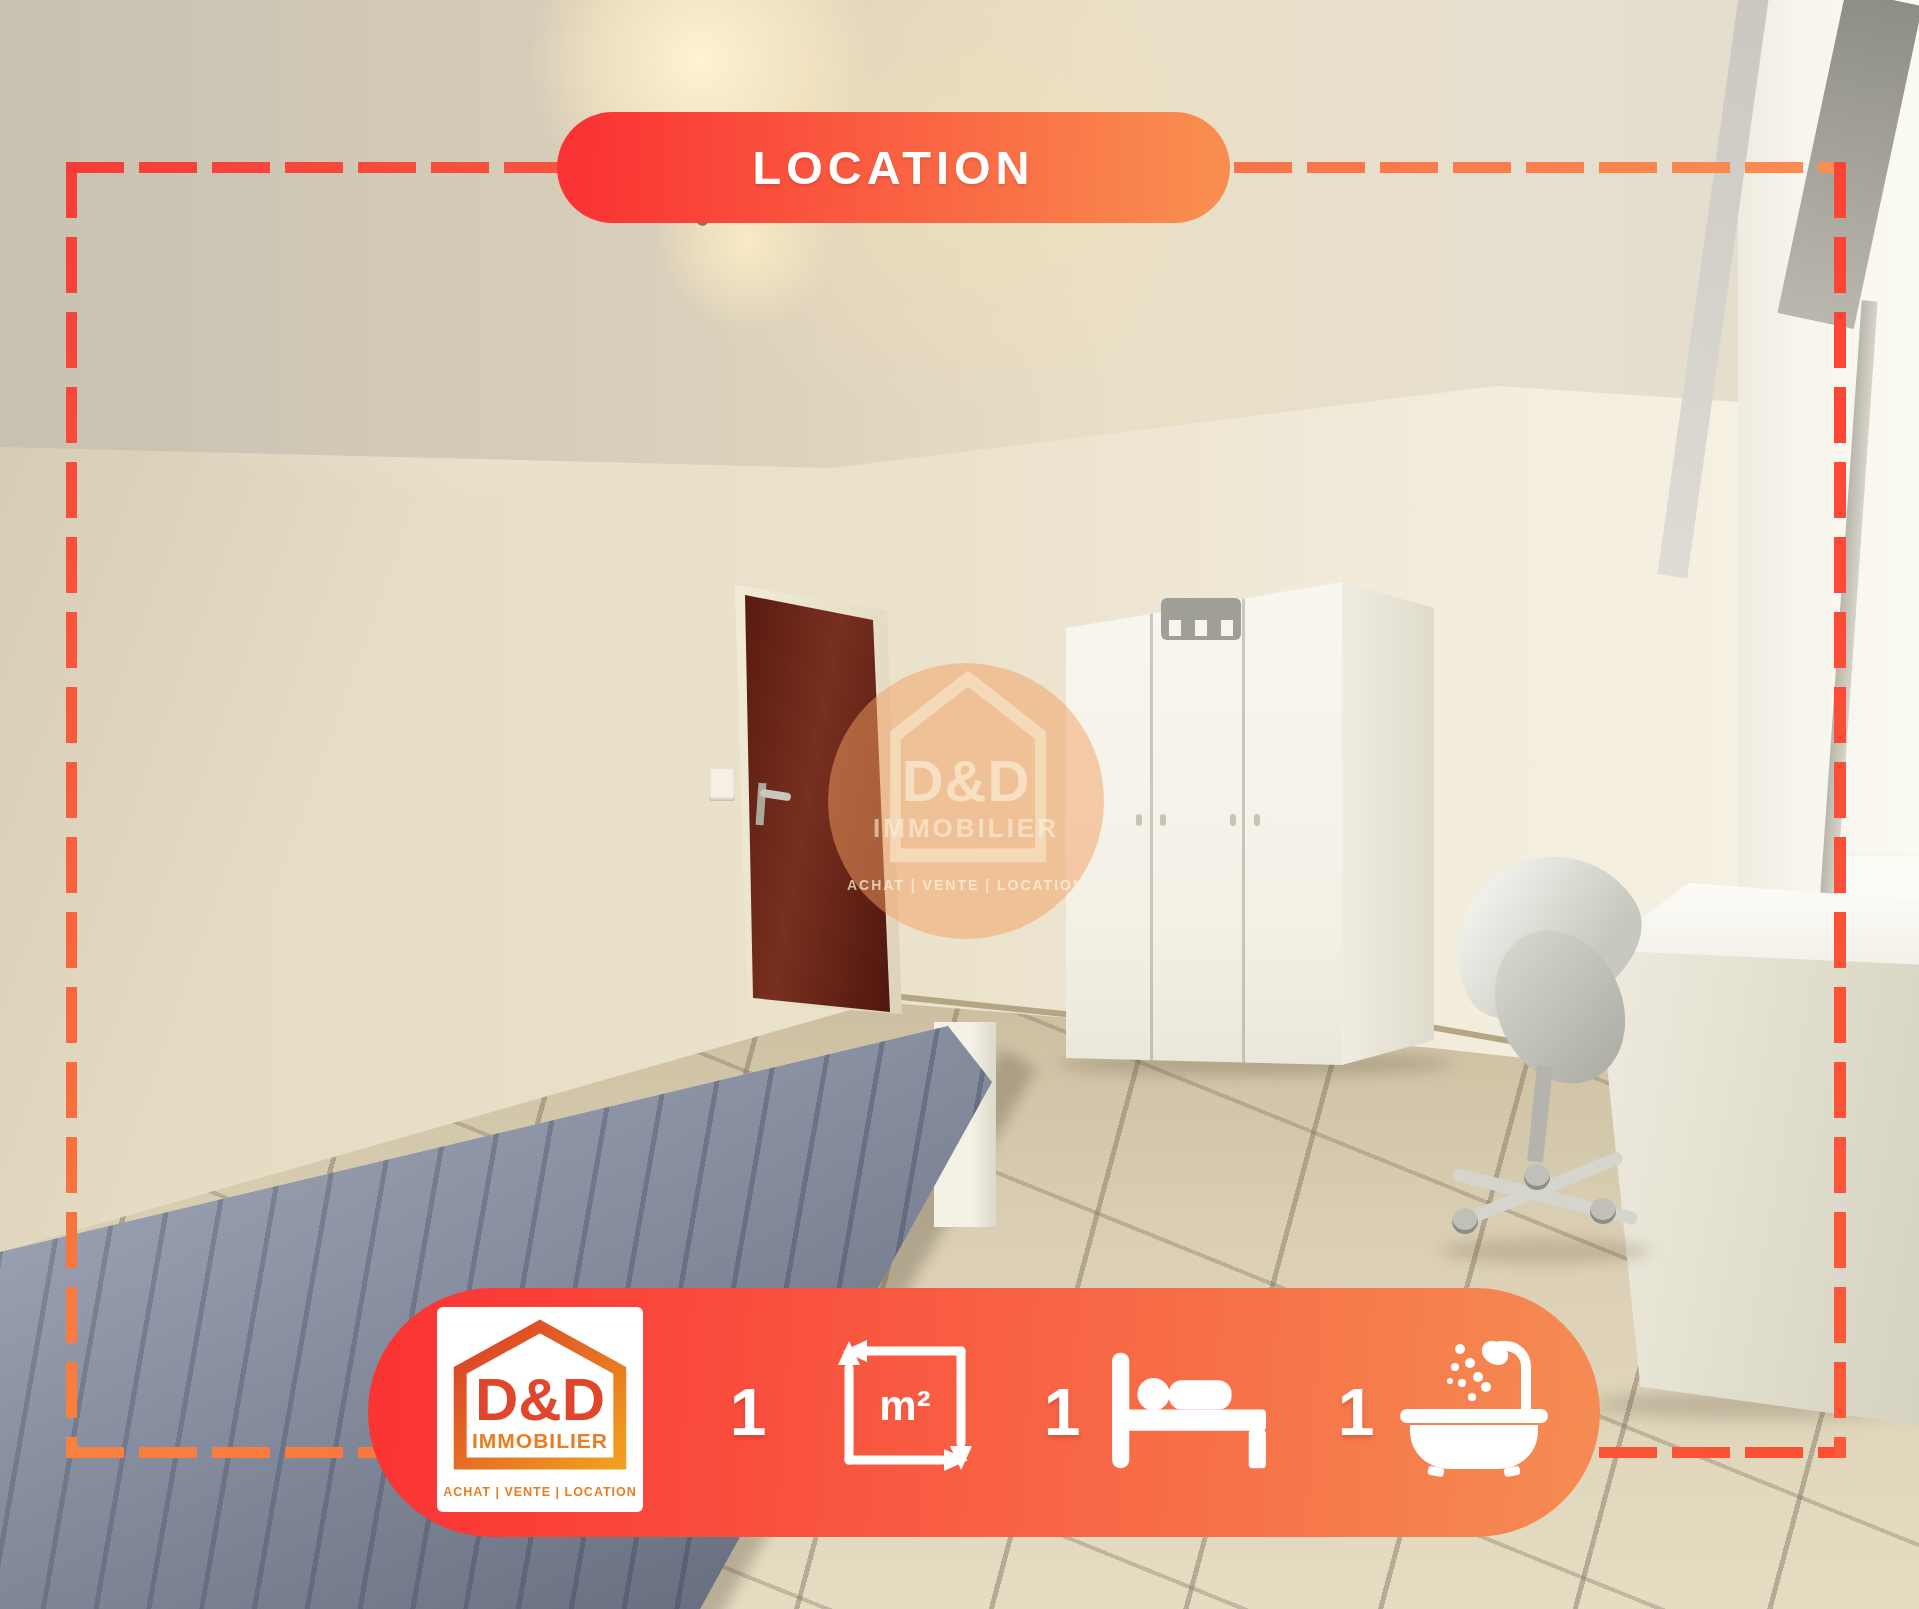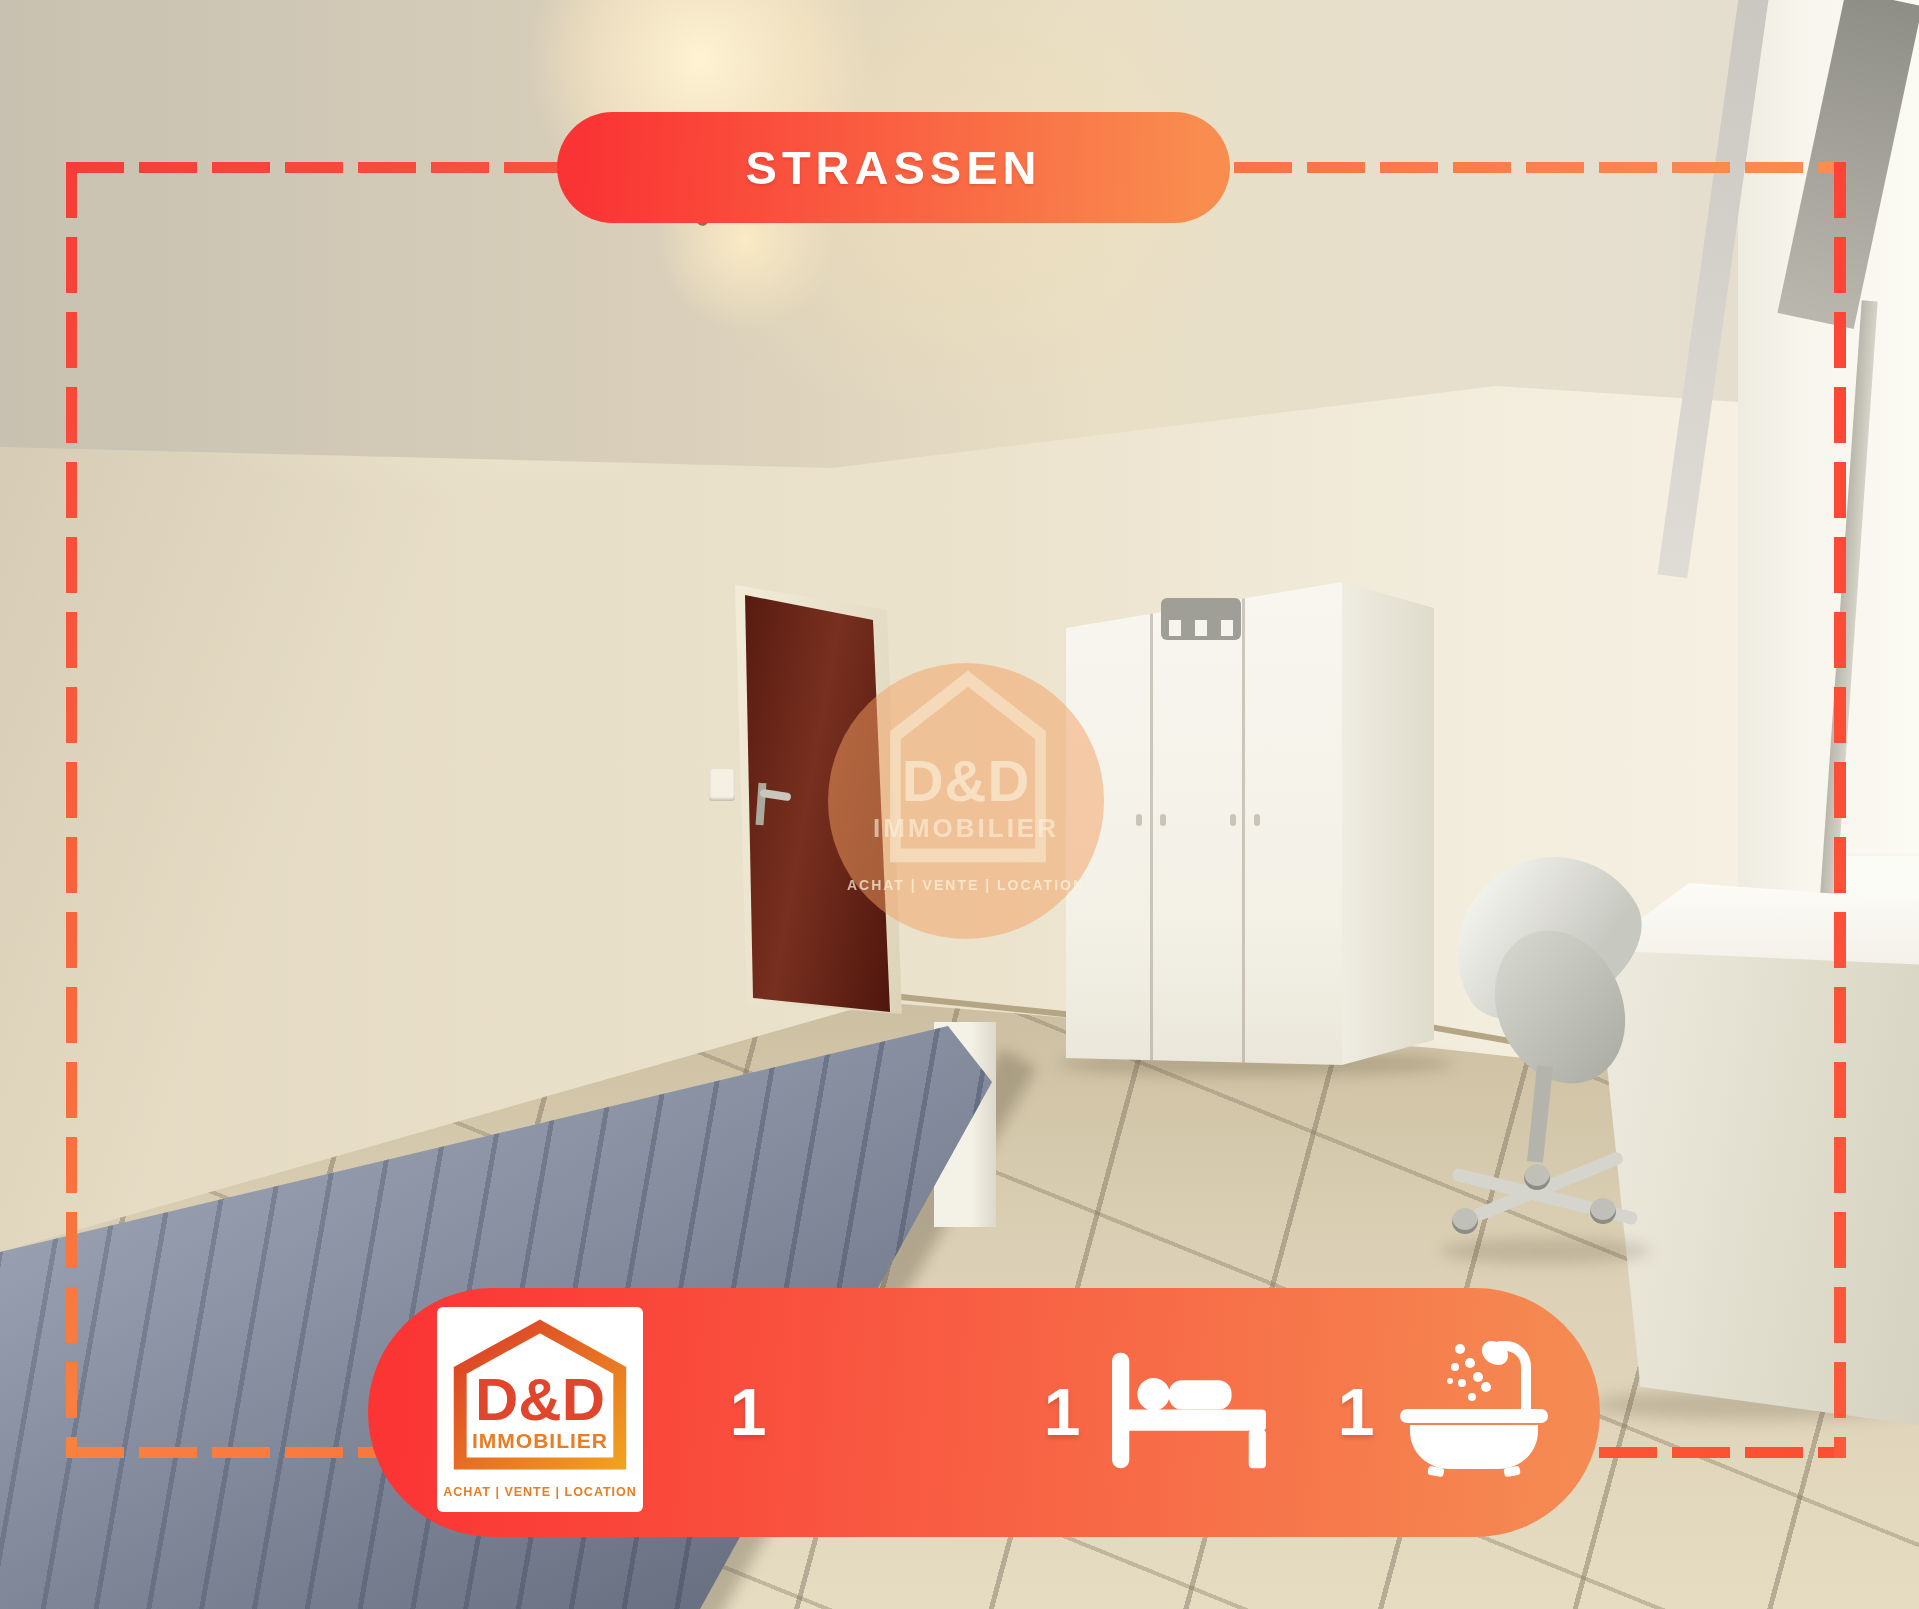--- a/index.html
+++ b/index.html
@@ -244,21 +244,21 @@
     <div class="wm-sub">IMMOBILIER</div>
     <div class="wm-tagline">ACHAT  |  VENTE  |  LOCATION</div>
   </div>
 
   <div class="frame-top"></div>
   <div class="frame-bottom"></div>
   <div class="frame-left"></div>
   <div class="frame-right"></div>
 
   <div class="banner">
-    <span class="banner-text">STRASSEN</span>
+    <span class="banner-text">LOCATION</span>
   </div>
 
   <div class="infobar">
     <div class="logo-card">
       <div class="logo-house">
         <svg viewBox="0 0 150 142" preserveAspectRatio="none">
           <defs>
             <linearGradient id="houseGrad" x1="0" y1="0" x2="1" y2="1">
               <stop offset="0" stop-color="#da3a28"></stop>
               <stop offset="1" stop-color="#f2a01f"></stop>
@@ -266,20 +266,37 @@
           </defs>
           <path d="M75 7 L143 48 V135 H7 V48 Z" fill="none" stroke="url(#houseGrad)" stroke-width="11"></path>
         </svg>
       </div>
       <div class="logo-brand">D&amp;D</div>
       <div class="logo-sub">IMMOBILIER</div>
       <div class="logo-tagline">ACHAT | VENTE | LOCATION</div>
     </div>
 
     <div class="stat-value v-area">1</div>
+    <div class="icon-area">
+      <svg viewBox="0 0 130 133">
+        <g stroke="#ffffff" stroke-width="9" fill="none" stroke-linecap="round">
+          <path d="M121 12 H26"></path>
+          <path d="M121 12 V104"></path>
+          <path d="M9 121 V29"></path>
+          <path d="M9 121 H102"></path>
+        </g>
+        <g fill="#ffffff">
+          <polygon points="3,12 27,1 27,23"></polygon>
+          <polygon points="121,131 110,107 132,107"></polygon>
+          <polygon points="9,2 -2,26 20,26"></polygon>
+          <polygon points="128,121 104,110 104,132"></polygon>
+        </g>
+        <text x="65" y="81" font-size="42" font-weight="bold" fill="#ffffff" text-anchor="middle" font-family="Liberation Sans, sans-serif">m²</text>
+      </svg>
+    </div>
 
     <div class="stat-value v-bed">1</div>
     <div class="icon-bed">
       <svg viewBox="0 0 160 122">
         <g fill="#ffffff">
           <rect x="4" y="4" width="17" height="114" rx="8"></rect>
           <circle cx="45" cy="45" r="16"></circle>
           <rect x="60" y="31" width="62" height="29" rx="13"></rect>
           <rect x="8" y="60" width="148" height="21" rx="4"></rect>
           <rect x="139" y="80" width="17" height="38" rx="4"></rect>

